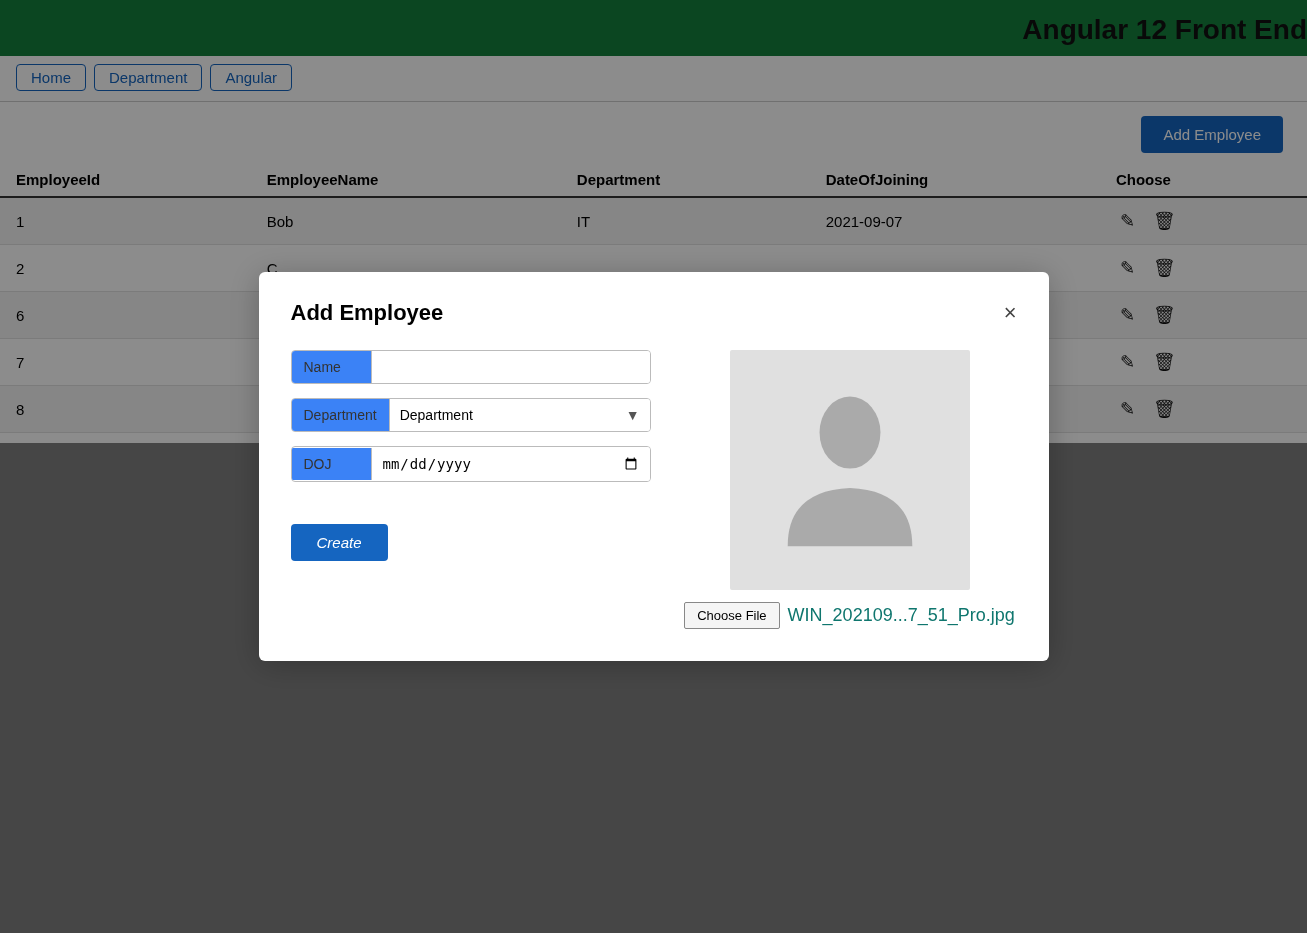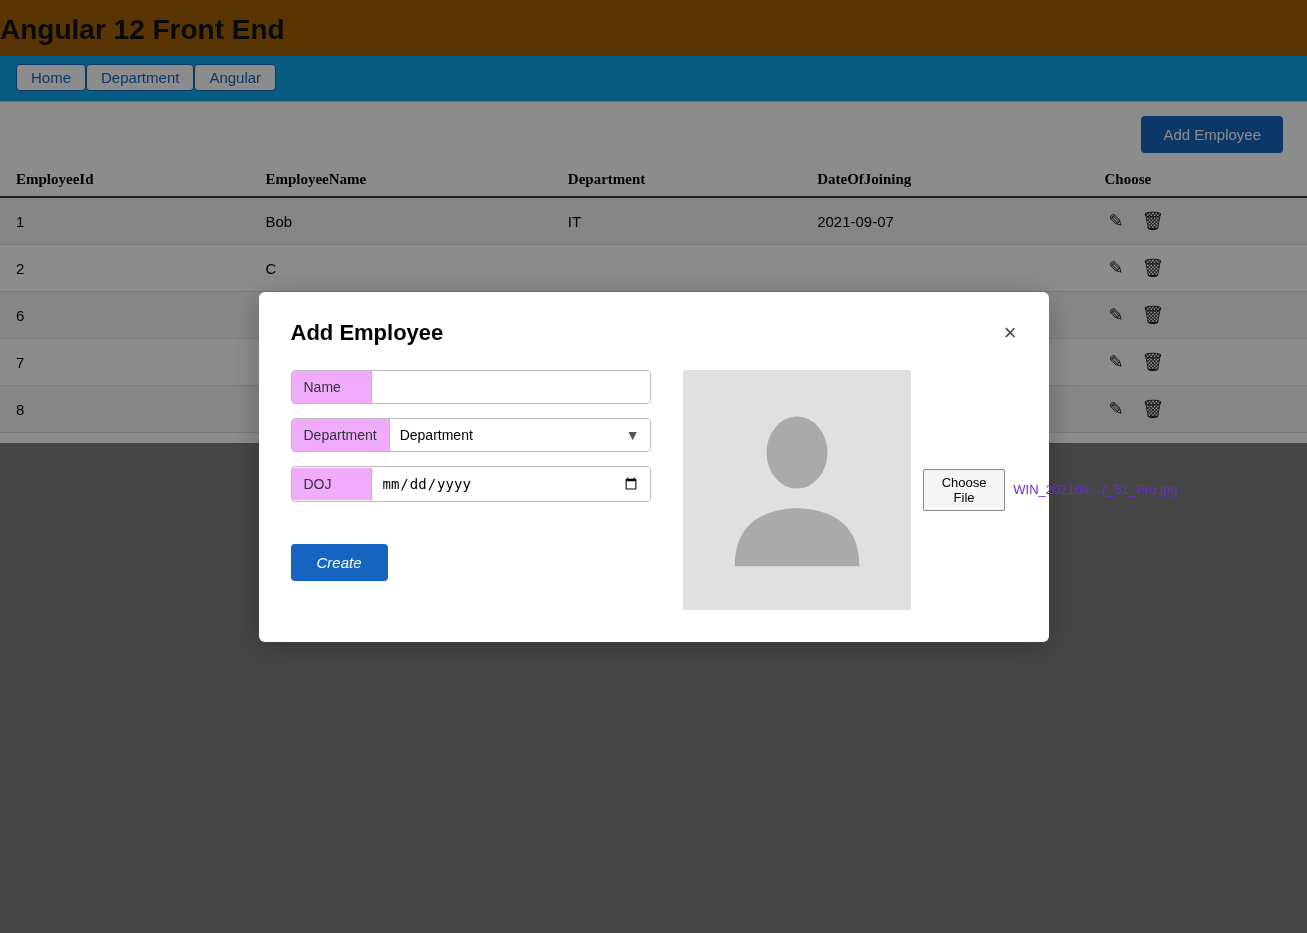--- a/index.html
+++ b/index.html
@@ -4,33 +4,33 @@
   <style>
     * { box-sizing: border-box; margin: 0; padding: 0; }
     body {
       font-family: Arial, sans-serif;
       background: #808080;
       min-height: 933px;
       position: relative;
     }
     
     .page-title {
-      text-align: left;
+      text-align: right;
       font-size: 28px;
       font-weight: bold;
       padding: 14px 0 10px 0;
-      background: #a16207;
+      background: #15803d;
       color: #111;
     }
     
     .nav-bar {
-      background: #0ea5e9;
+      background: #ffffff;
       padding: 8px 16px 10px 16px;
       display: flex;
-      gap: 0;
+      gap: 8px;
       border-bottom: 1px solid #ccc;
     }
     .nav-btn {
       border: 1.5px solid #1565c0;
       background: #fff;
       color: #1565c0;
       padding: 4px 14px;
       border-radius: 4px;
       cursor: pointer;
       font-size: 15px;
@@ -59,21 +59,20 @@
     table {
       width: 100%;
       border-collapse: collapse;
     }
     thead tr th {
       text-align: left;
       padding: 10px 16px 8px 16px;
       font-size: 15px;
       font-weight: bold;
       border-bottom: 2px solid #333;
-      font-family: Liberation Serif, serif;
     }
     tbody tr td {
       padding: 10px 16px;
       font-size: 15px;
       border-bottom: 1px solid #e0e0e0;
     }
     tbody tr:nth-child(odd) { background: #f5f5f5; }
     tbody tr:nth-child(even) { background: #fff; }
     .options-cell {
       display: flex;
@@ -132,33 +131,34 @@
     }
     .modal-left {
       flex: 0 0 360px;
       display: flex;
       flex-direction: column;
       gap: 14px;
     }
     .modal-right {
       flex: 1;
       display: flex;
+      flex-direction: column;
       align-items: center;
       gap: 12px;
     }
     
     .field-row {
       display: flex;
       align-items: center;
       border: 1.5px solid #bbb;
       border-radius: 4px;
       overflow: hidden;
     }
     .field-label {
-      background: #f0abfc;
+      background: #3b82f6;
       border-right: 1.5px solid #bbb;
       padding: 8px 12px;
       font-size: 14px;
       color: #333;
       min-width: 80px;
       white-space: nowrap;
     }
     .field-input {
       border: none;
       outline: none;
@@ -213,22 +213,22 @@
     }
     .choose-file-btn {
       border: 1.5px solid #888;
       background: #f5f5f5;
       padding: 5px 12px;
       font-size: 13px;
       cursor: pointer;
       border-radius: 2px;
     }
     .file-name {
-      font-size: 13px;
-      color: #6d28d9;
+      font-size: 18px;
+      color: #0f766e;
     }
     
     .create-btn-row {
       margin-top: 28px;
     }
     .create-btn {
       background: #1565c0;
       color: #fff;
       border: none;
       padding: 10px 26px;

